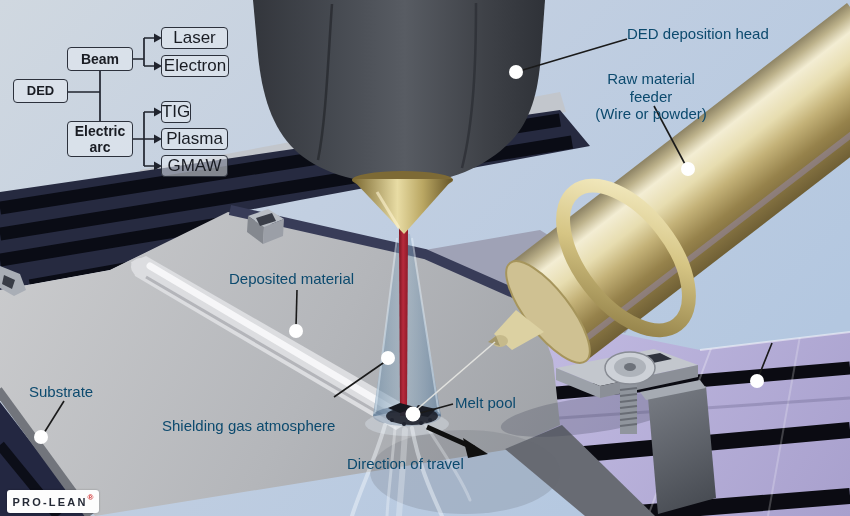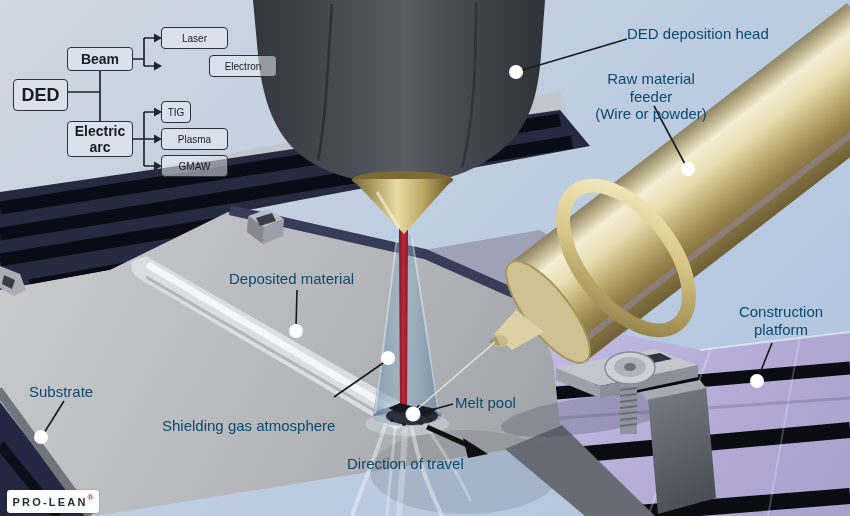--- a/index.html
+++ b/index.html
@@ -5,21 +5,21 @@
   html,body{margin:0;padding:0;background:#888;}
   .stage{position:relative;width:850px;height:516px;overflow:hidden;
          font-family:"Liberation Sans",sans-serif;background:#bccde0;}
   .stage svg{position:absolute;left:0;top:0;}
   .lbl{position:absolute;font:15px/1.18 "Liberation Sans",sans-serif;color:#0c4a6e;white-space:nowrap;}
   .lbl.center{text-align:center;white-space:normal;}
   .fc-box{position:absolute;display:flex;align-items:center;justify-content:center;text-align:center;
           border:1.5px solid #2c313c;border-radius:4px;background:rgba(229,235,242,.55);
           color:#191c23;box-sizing:border-box;}
   .fc-bold{font-weight:bold;font-size:14px;line-height:16px;}
-  .fc-leaf{font-size:10px;}
+  .fc-leaf{font-size:17px;}
   .logo{position:absolute;left:7px;top:490px;width:92px;height:23px;background:#fdfdfd;border-radius:3px;
         display:flex;align-items:center;justify-content:center;font-weight:bold;font-size:11px;
         letter-spacing:2.2px;color:#252a36;box-shadow:0 0 2px rgba(0,0,0,.3);}
   .logo .mark{color:#cc2222;font-size:8px;letter-spacing:0;transform:translateY(-4px);}
 </style>
 </head>
 <body>
 
 <div class="stage">
 
@@ -258,42 +258,38 @@
   </g>
   <g fill="#20242e" stroke="none">
     <polygon points="154,33.5 162,38 154,42.5"></polygon>
     <polygon points="154,61.5 162,66 154,70.5"></polygon>
     <polygon points="154,107.5 162,112 154,116.5"></polygon>
     <polygon points="154,134.5 162,139 154,143.5"></polygon>
     <polygon points="154,161.5 162,166 154,170.5"></polygon>
   </g>
 </svg>
 
-<div class="fc-box fc-bold" style="left:13px;top:79px;width:55px;height:32px;font-size:18px;">DED</div>
+<div class="fc-box fc-bold" style="left:13px;top:79px;width:55px;height:24px;font-size:13px;">DED</div>
 <div class="fc-box fc-bold" style="left:67px;top:47px;width:66px;height:24px;">Beam</div>
 <div class="fc-box fc-bold" style="left:67px;top:121px;width:66px;height:36px;padding:0 0;">Electric arc</div>
 <div class="fc-box fc-leaf" style="left:161px;top:27px;width:67px;height:22px;">Laser</div>
-<div class="fc-box fc-leaf" style="left:161px;top:55px;width:68px;height:22px;margin-left:48px;">Electron</div>
+<div class="fc-box fc-leaf" style="left:161px;top:55px;width:68px;height:22px;">Electron</div>
 <div class="fc-box fc-leaf" style="left:161px;top:101px;width:30px;height:22px;">TIG</div>
 <div class="fc-box fc-leaf" style="left:161px;top:128px;width:67px;height:22px;">Plasma</div>
 <div class="fc-box fc-leaf" style="left:161px;top:155px;width:67px;height:22px;">GMAW</div>
 
 <div class="lbl" style="left:627px;top:25px;">DED deposition head</div>
 <div class="lbl center" style="left:585px;top:70px;width:132px;">
   <div>Raw material feeder</div>
   <div>(Wire or powder)</div>
 </div>
 <div class="lbl" style="left:229px;top:270px;">Deposited material</div>
 <div class="lbl" style="left:29px;top:383px;">Substrate</div>
 <div class="lbl" style="left:162px;top:417px;">Shielding gas atmosphere</div>
 <div class="lbl" style="left:455px;top:394px;">Melt pool</div>
 <div class="lbl" style="left:347px;top:455px;">Direction of travel</div>
-<div class="lbl center" style="left:731px;top:303px;width:100px;">
-  <div>Construction</div>
-  <div>platform</div>
-</div>
 
 <div class="logo">
   <span>PRO-LEAN</span>
       <span class="mark">®</span>
 </div>
 
 </div>
 
 </body></html>

